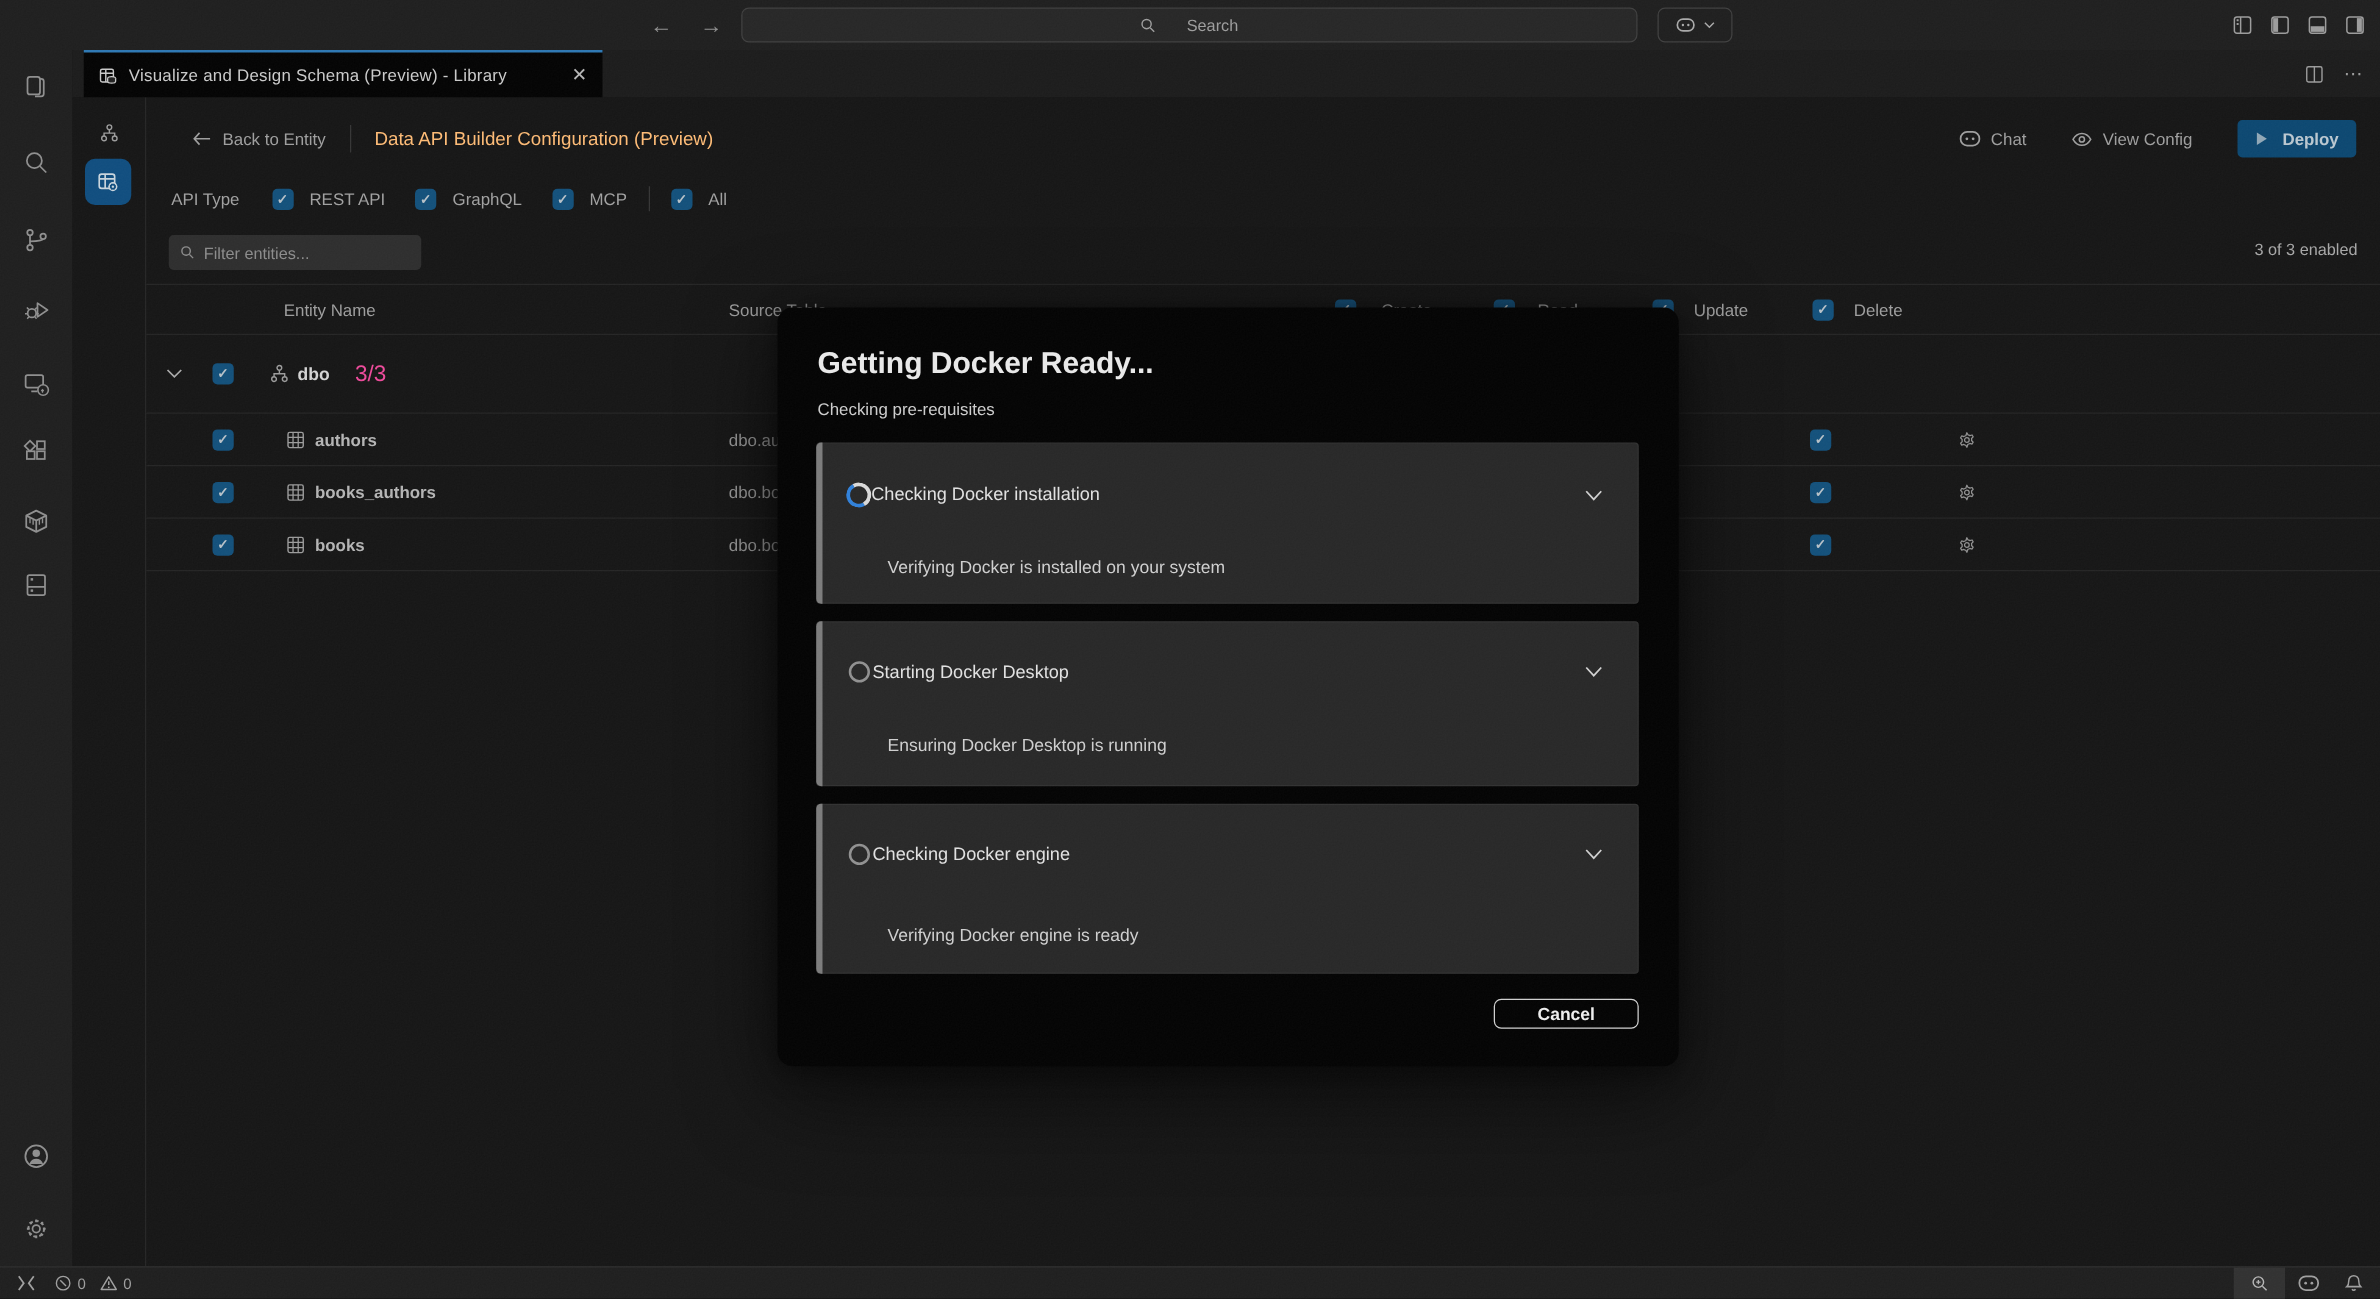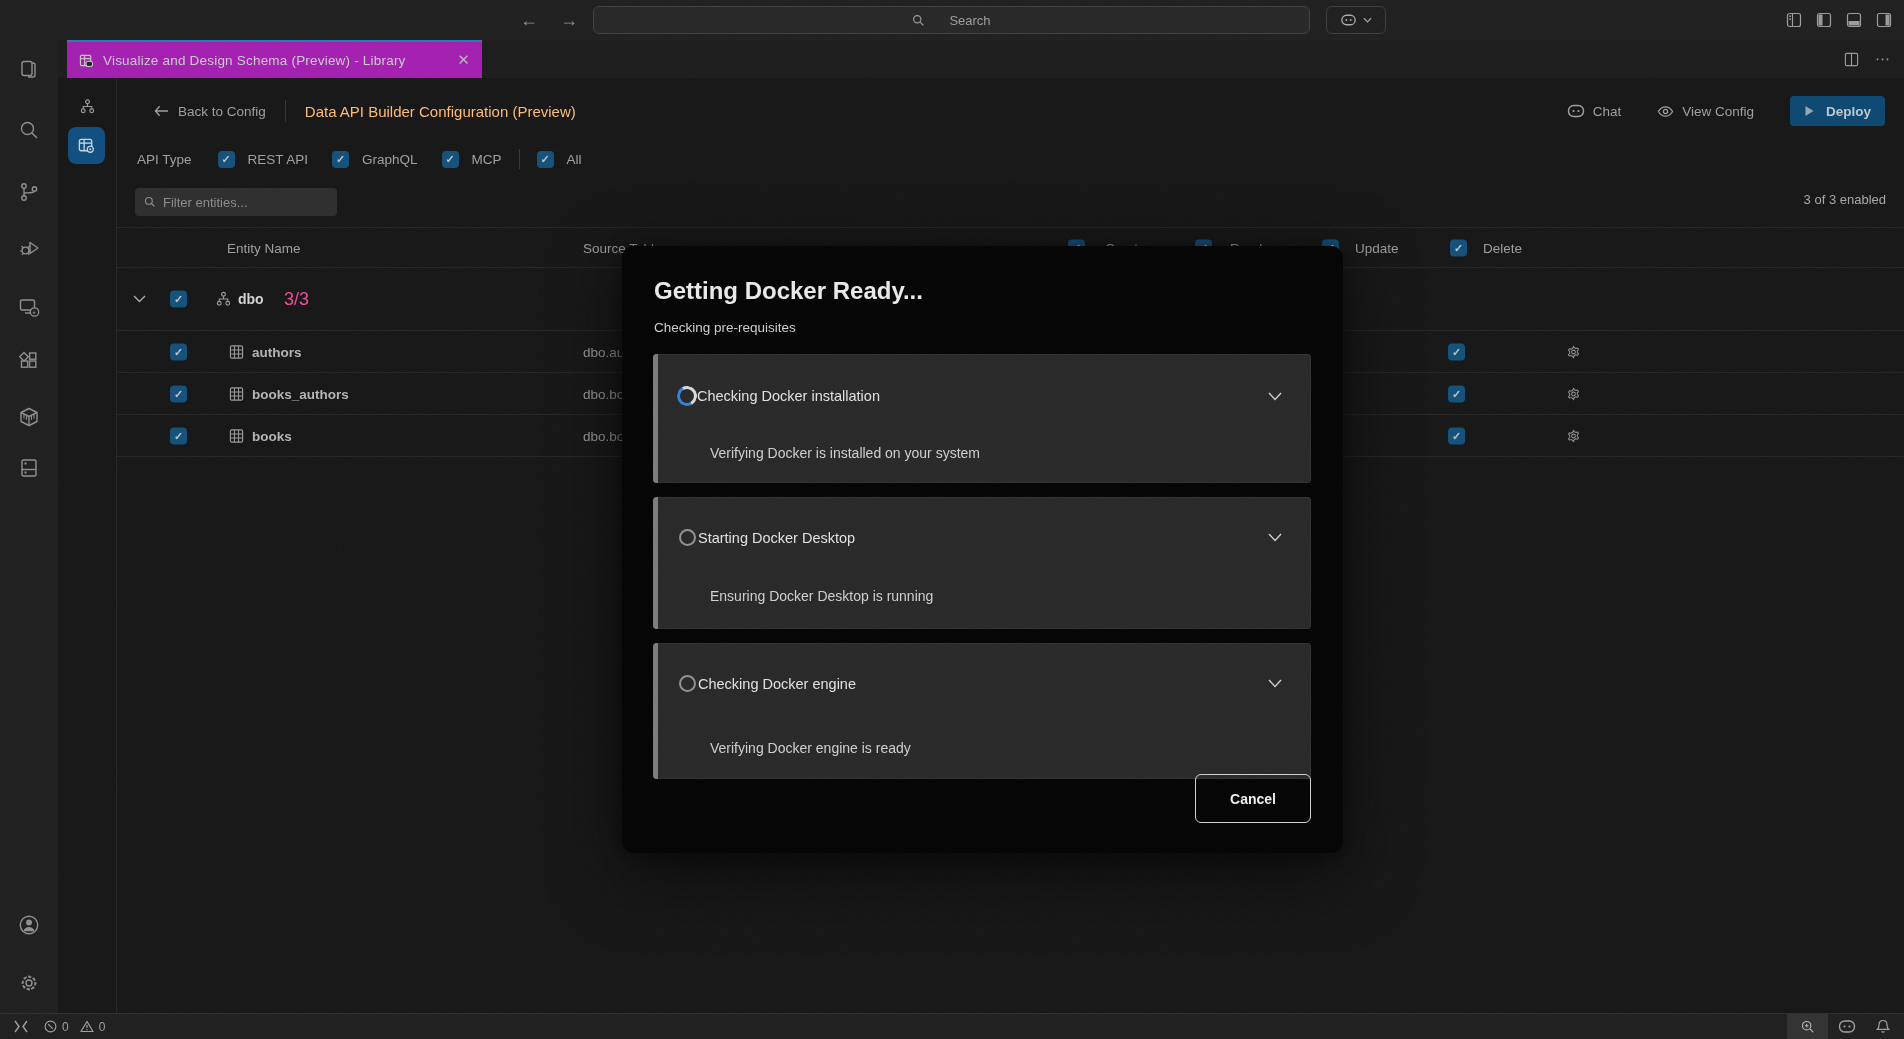--- a/index.html
+++ b/index.html
@@ -9,21 +9,21 @@
 #titlebar{position:absolute;top:0;left:0;right:0;height:40px;background:#1c1c1c}
 .nav{position:absolute;top:0;height:40px;display:flex;align-items:center;gap:22px;left:520px;color:#8f8f8f;font-size:18px}
 .searchbox{position:absolute;left:593px;top:6px;width:717px;height:28px;background:#242424;border:1px solid #3d3d3d;border-radius:6px;display:flex;align-items:center;justify-content:center;gap:24px;color:#9c9c9c;font-size:13px}
 .copilot-btn{position:absolute;left:1326px;top:6px;width:60px;height:28px;border:1px solid #3d3d3d;border-radius:6px;display:flex;align-items:center;justify-content:center;gap:6px}
 .winicons{position:absolute;right:12px;top:0;height:40px;display:flex;align-items:center;gap:14px}
 
 #activitybar{position:absolute;top:40px;left:0;width:58px;bottom:26px;background:#1c1c1c}
 .ab-ico{position:absolute;left:0;width:58px;display:flex;justify-content:center}
 
 #tabbar{position:absolute;left:58px;top:40px;right:0;height:38px;background:#191919}
-.tab{position:absolute;left:9px;top:0;width:415px;height:38px;background:#a21caf;border-top:2px solid #2b76b2;display:flex;align-items:center;gap:9px;padding:0 12px;color:#c9c9c9;font-size:13.5px;letter-spacing:.2px}
+.tab{position:absolute;left:9px;top:0;width:415px;height:38px;background:#000000;border-top:2px solid #2b76b2;display:flex;align-items:center;gap:9px;padding:0 12px;color:#c9c9c9;font-size:13.5px;letter-spacing:.2px}
 .tab-close{margin-left:auto;color:#b5b5b5;font-size:15px}
 .tabbar-right{position:absolute;right:14px;top:0;height:38px;display:flex;align-items:center;gap:16px;color:#9a9a9a;font-size:15px}
 
 #content{position:absolute;left:58px;top:78px;right:0;bottom:26px;background:#131313}
 #strip{position:absolute;left:0;top:0;width:59px;bottom:0;border-right:1px solid #232323}
 .strip-ico1{position:absolute;left:21px;top:20px}
 .strip-active{position:absolute;left:10px;top:49px;width:37px;height:37px;background:#0d4b7d;border-radius:8px;display:flex;align-items:center;justify-content:center}
 #page{position:absolute;left:59px;top:0;right:0;bottom:0}
 .page-header{position:absolute;left:37px;top:16px;right:19px;height:34px;display:flex;align-items:center}
 .back{display:flex;align-items:center;gap:9px;font-size:13.5px;color:#9d9d9d}
@@ -62,21 +62,21 @@
 .sbar{position:absolute;left:-1px;top:-1px;bottom:-1px;width:5px;background:#7a7a7a;border-radius:4px 0 0 4px}
 .shead{position:absolute;left:23px;right:28px;top:31px;display:flex;align-items:center;}
 .spin{width:20px;height:20px;border-radius:50%;border:3px solid #d8d8d8;border-left-color:#2e7fd9;border-bottom-color:#2e7fd9;transform:rotate(15deg)}
 .pend{width:17px;height:17px;border-radius:50%;border:2px solid #8f8f8f;margin:0 2px}
 .stitle{font-size:14.5px;color:#e0e0e0}
 .schev{margin-left:auto}
 .sdesc{position:absolute;left:56px;font-size:14px;color:#cecece}
 .step1 .sdesc{top:90px}
 .step2 .sdesc{top:90px}
 .step3 .sdesc{top:96px}
-.cancel{position:absolute;right:32px;bottom:30px;width:116px;height:49px;border:1px solid #cfcfcf;border-radius:6px;background:transparent;color:#ededed;font-size:14px;font-weight:700;display:flex;align-items:center;justify-content:center}
+.cancel{position:absolute;right:32px;bottom:30px;width:116px;height:24px;border:1px solid #cfcfcf;border-radius:6px;background:transparent;color:#ededed;font-size:14px;font-weight:700;display:flex;align-items:center;justify-content:center}
 
 #statusbar{position:absolute;left:0;right:0;bottom:0;height:26px;background:#1c1c1c;border-top:1px solid #2b2b2b;font-size:12px;color:#9e9e9e;z-index:5}
 .sb-left{position:absolute;left:14px;top:0;height:100%;display:flex;align-items:center;gap:16px}
 .probs{display:flex;align-items:center;gap:5px}
 .sb-right{position:absolute;right:0;top:0;height:100%;display:flex;align-items:center}
 .zoomtile{width:41px;height:26px;background:#2f2f2f;display:flex;align-items:center;justify-content:center;margin-right:10px}
 .sb-copilot{margin-right:20px}
 .sb-bell{margin-right:14px}
 #noise{position:absolute;inset:0;width:100%;height:100%;pointer-events:none;z-index:60;opacity:.033}
 </style>
@@ -244,21 +244,21 @@
         </svg>
     </div>
   </div>
 
   <div id="page">
     <div class="page-header">
       <span class="back">
         <svg width="15" height="12" viewBox="0 0 16 12">
             <path d="M6 1 1.5 6 6 11M1.5 6H15" fill="none" stroke="#9d9d9d" stroke-width="1.4"></path>
           </svg>
-        <span>Back to Config</span>
+        <span>Back to Entity</span>
       </span>
       <span class="ph-divider"></span>
       <span class="ph-title">Data API Builder Configuration (Preview)</span>
       <span class="ph-right">
         <span class="chat">
           <svg width="18" height="14" viewBox="0 0 18 14">
               <rect x="1.5" y="1.5" width="15" height="11" rx="5.2" fill="none" stroke="#9d9d9d" stroke-width="1.4"></rect>
               <circle cx="6.5" cy="7" r="1.1" fill="#9d9d9d"></circle>
               <circle cx="11.5" cy="7" r="1.1" fill="#9d9d9d"></circle>
             </svg>

